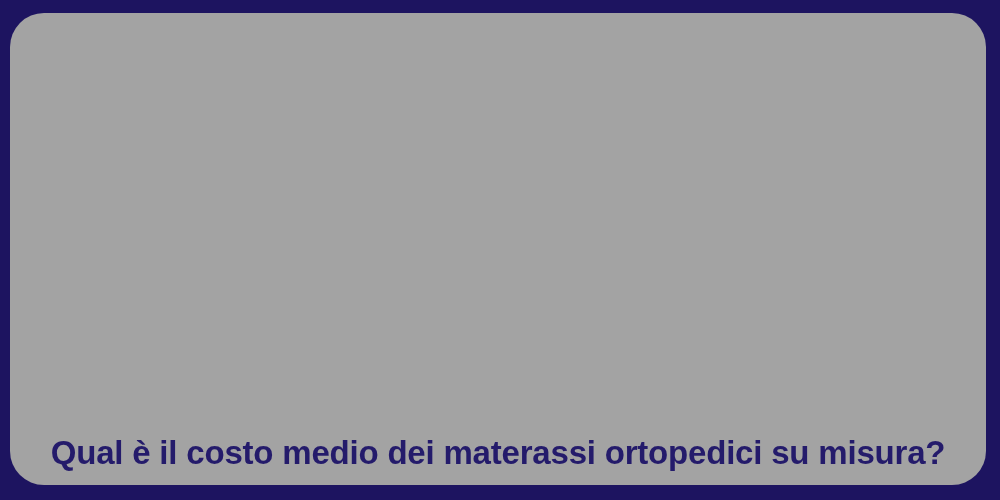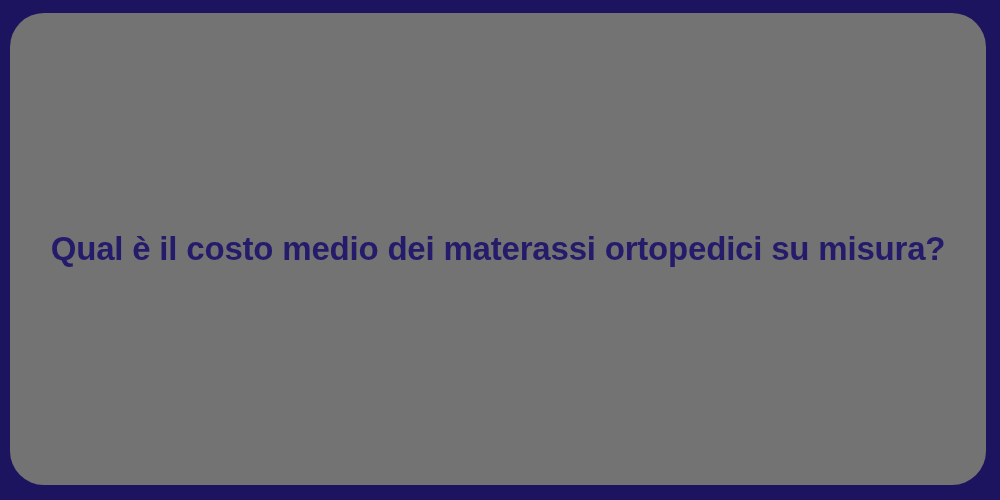--- a/index.html
+++ b/index.html
@@ -20,26 +20,26 @@
     background: #1D1460;
     display: flex;
     align-items: center;
     justify-content: center;
     padding: 13px 14px 15px 10px;
   }
   .card-panel {
     box-sizing: border-box;
     width: 100%;
     height: 100%;
-    background: #737373;
+    background: #a3a3a3;
     border-radius: 34px;
     display: flex;
-    align-items: center;
+    align-items: flex-end;
     justify-content: center;
-    padding: 0 60px;
+    padding: 12px 60px;
   }
   .question-text {
     margin: 0;
     color: #241B6B;
     font-family: "Liberation Sans", sans-serif;
     font-size: 33px;
     font-weight: bold;
     letter-spacing: -0.2px;
     line-height: 1.25;
     text-align: center;

